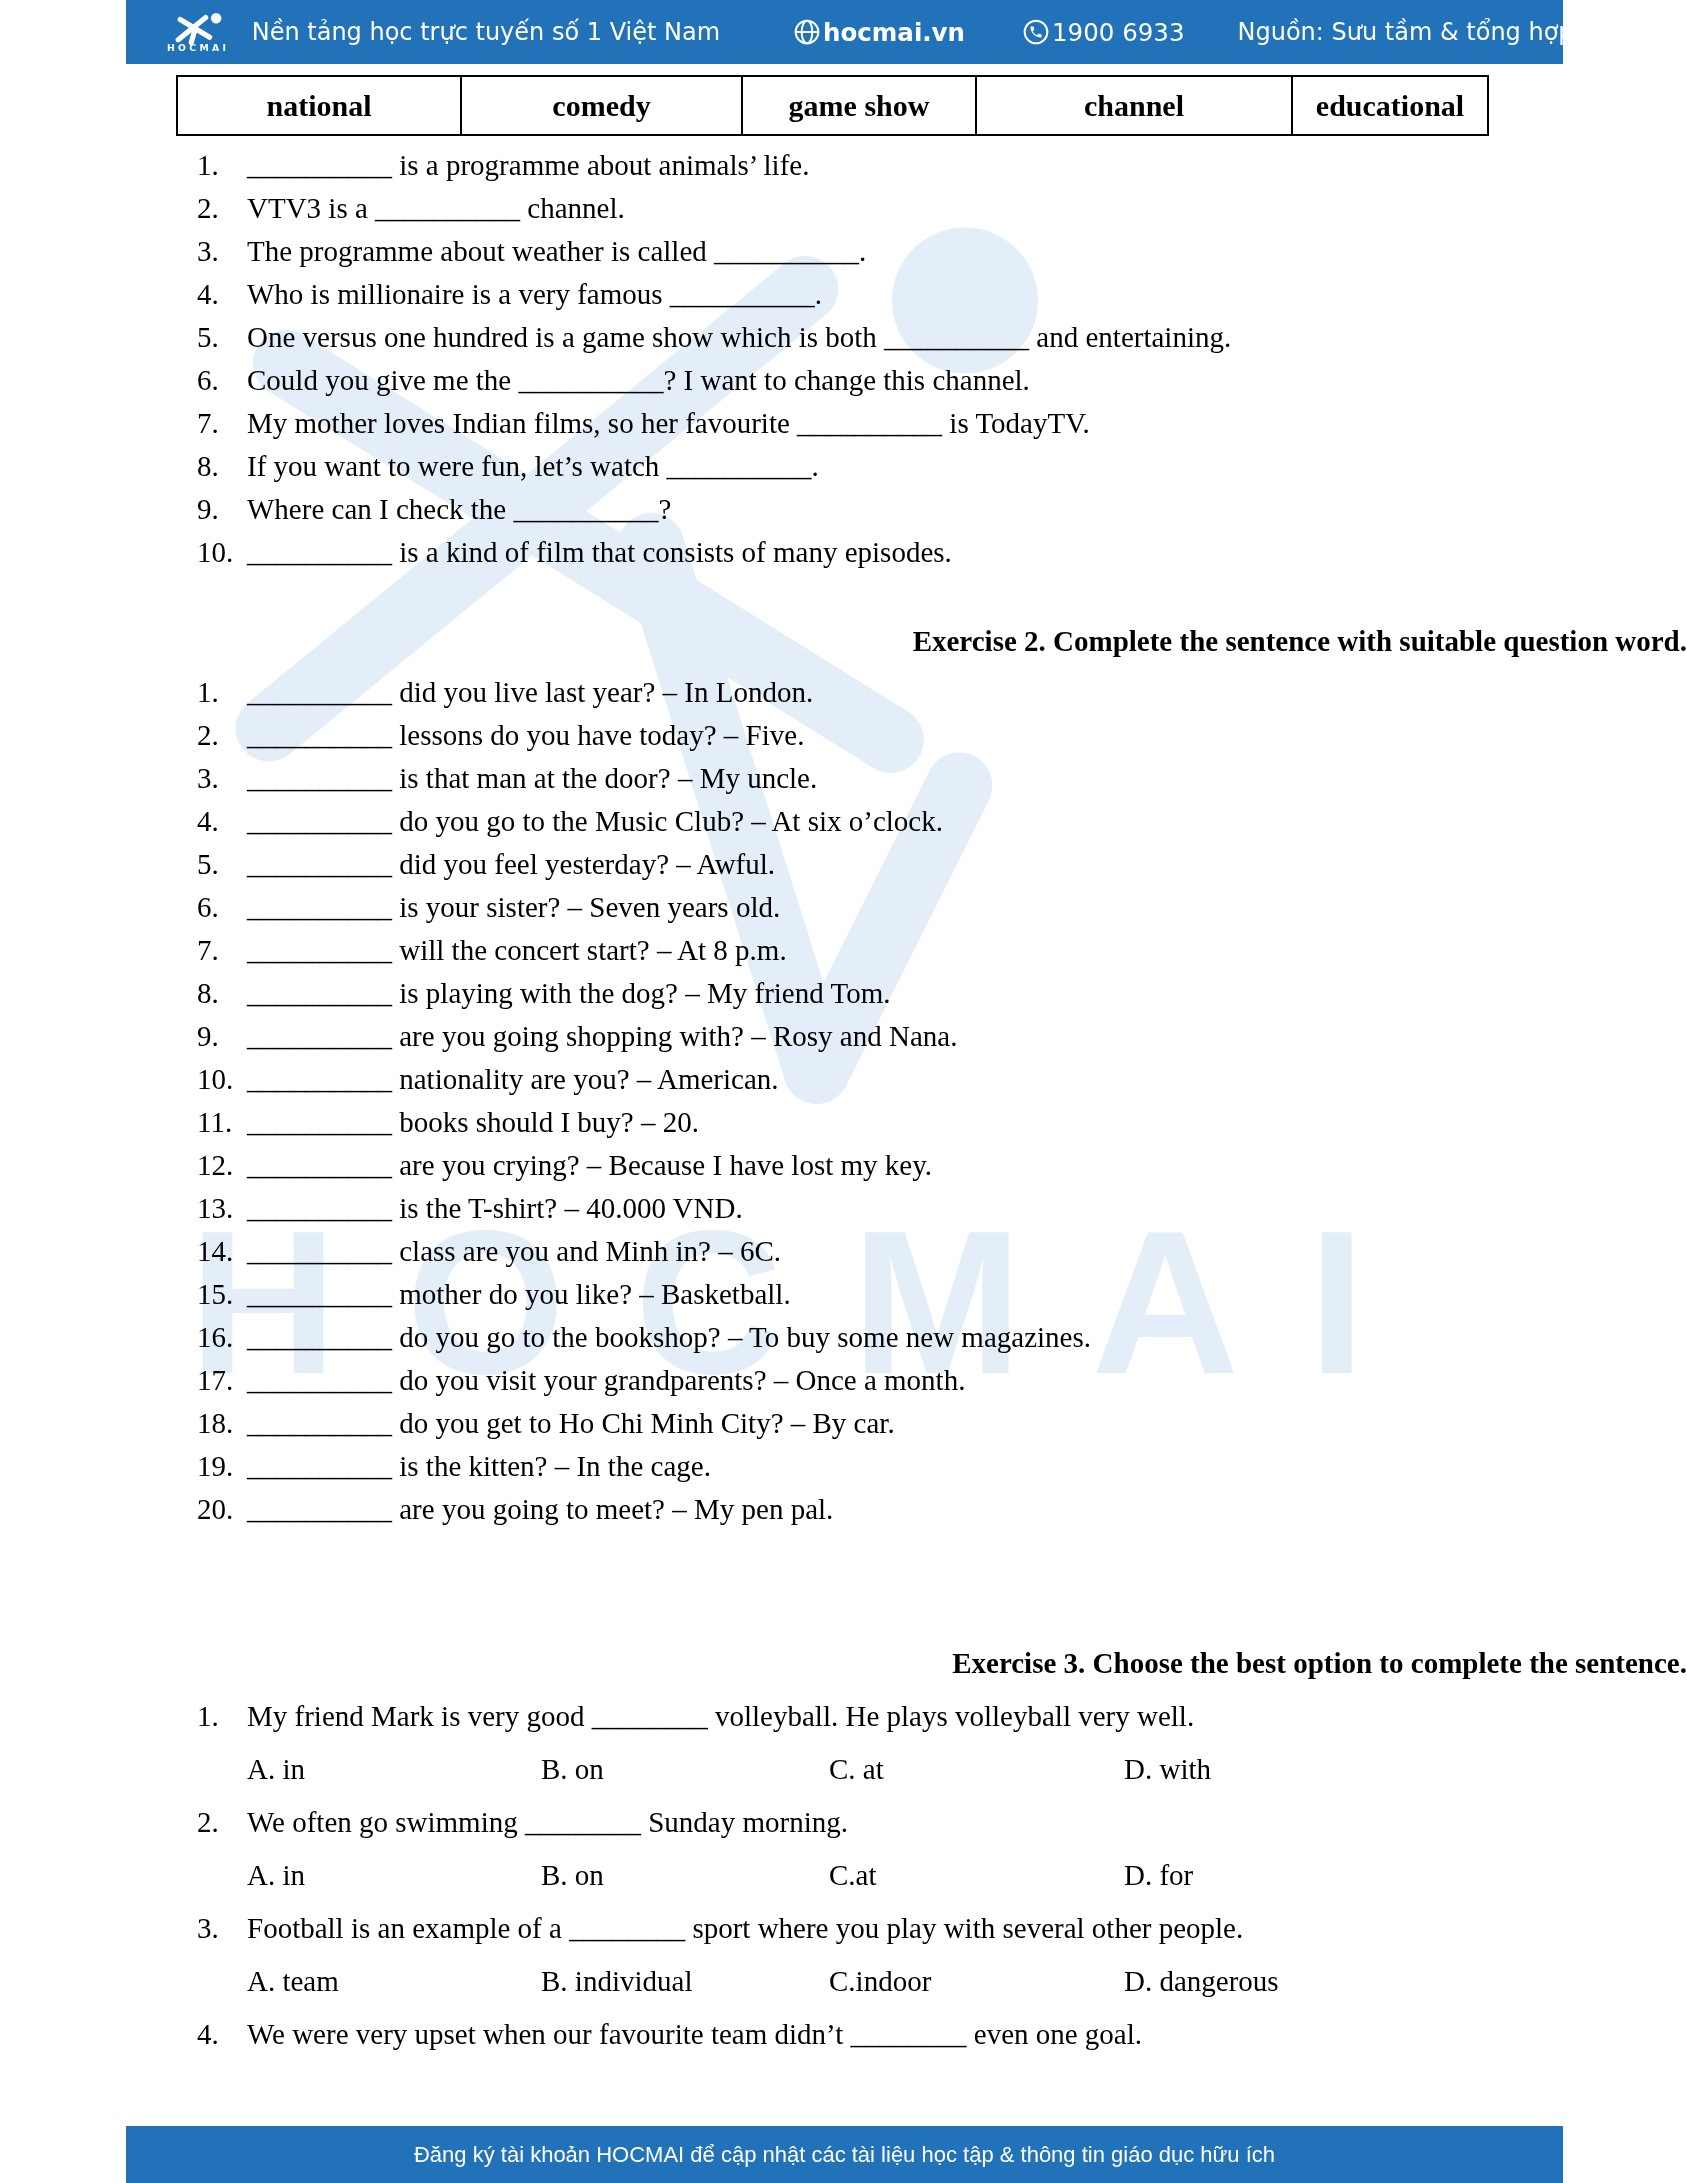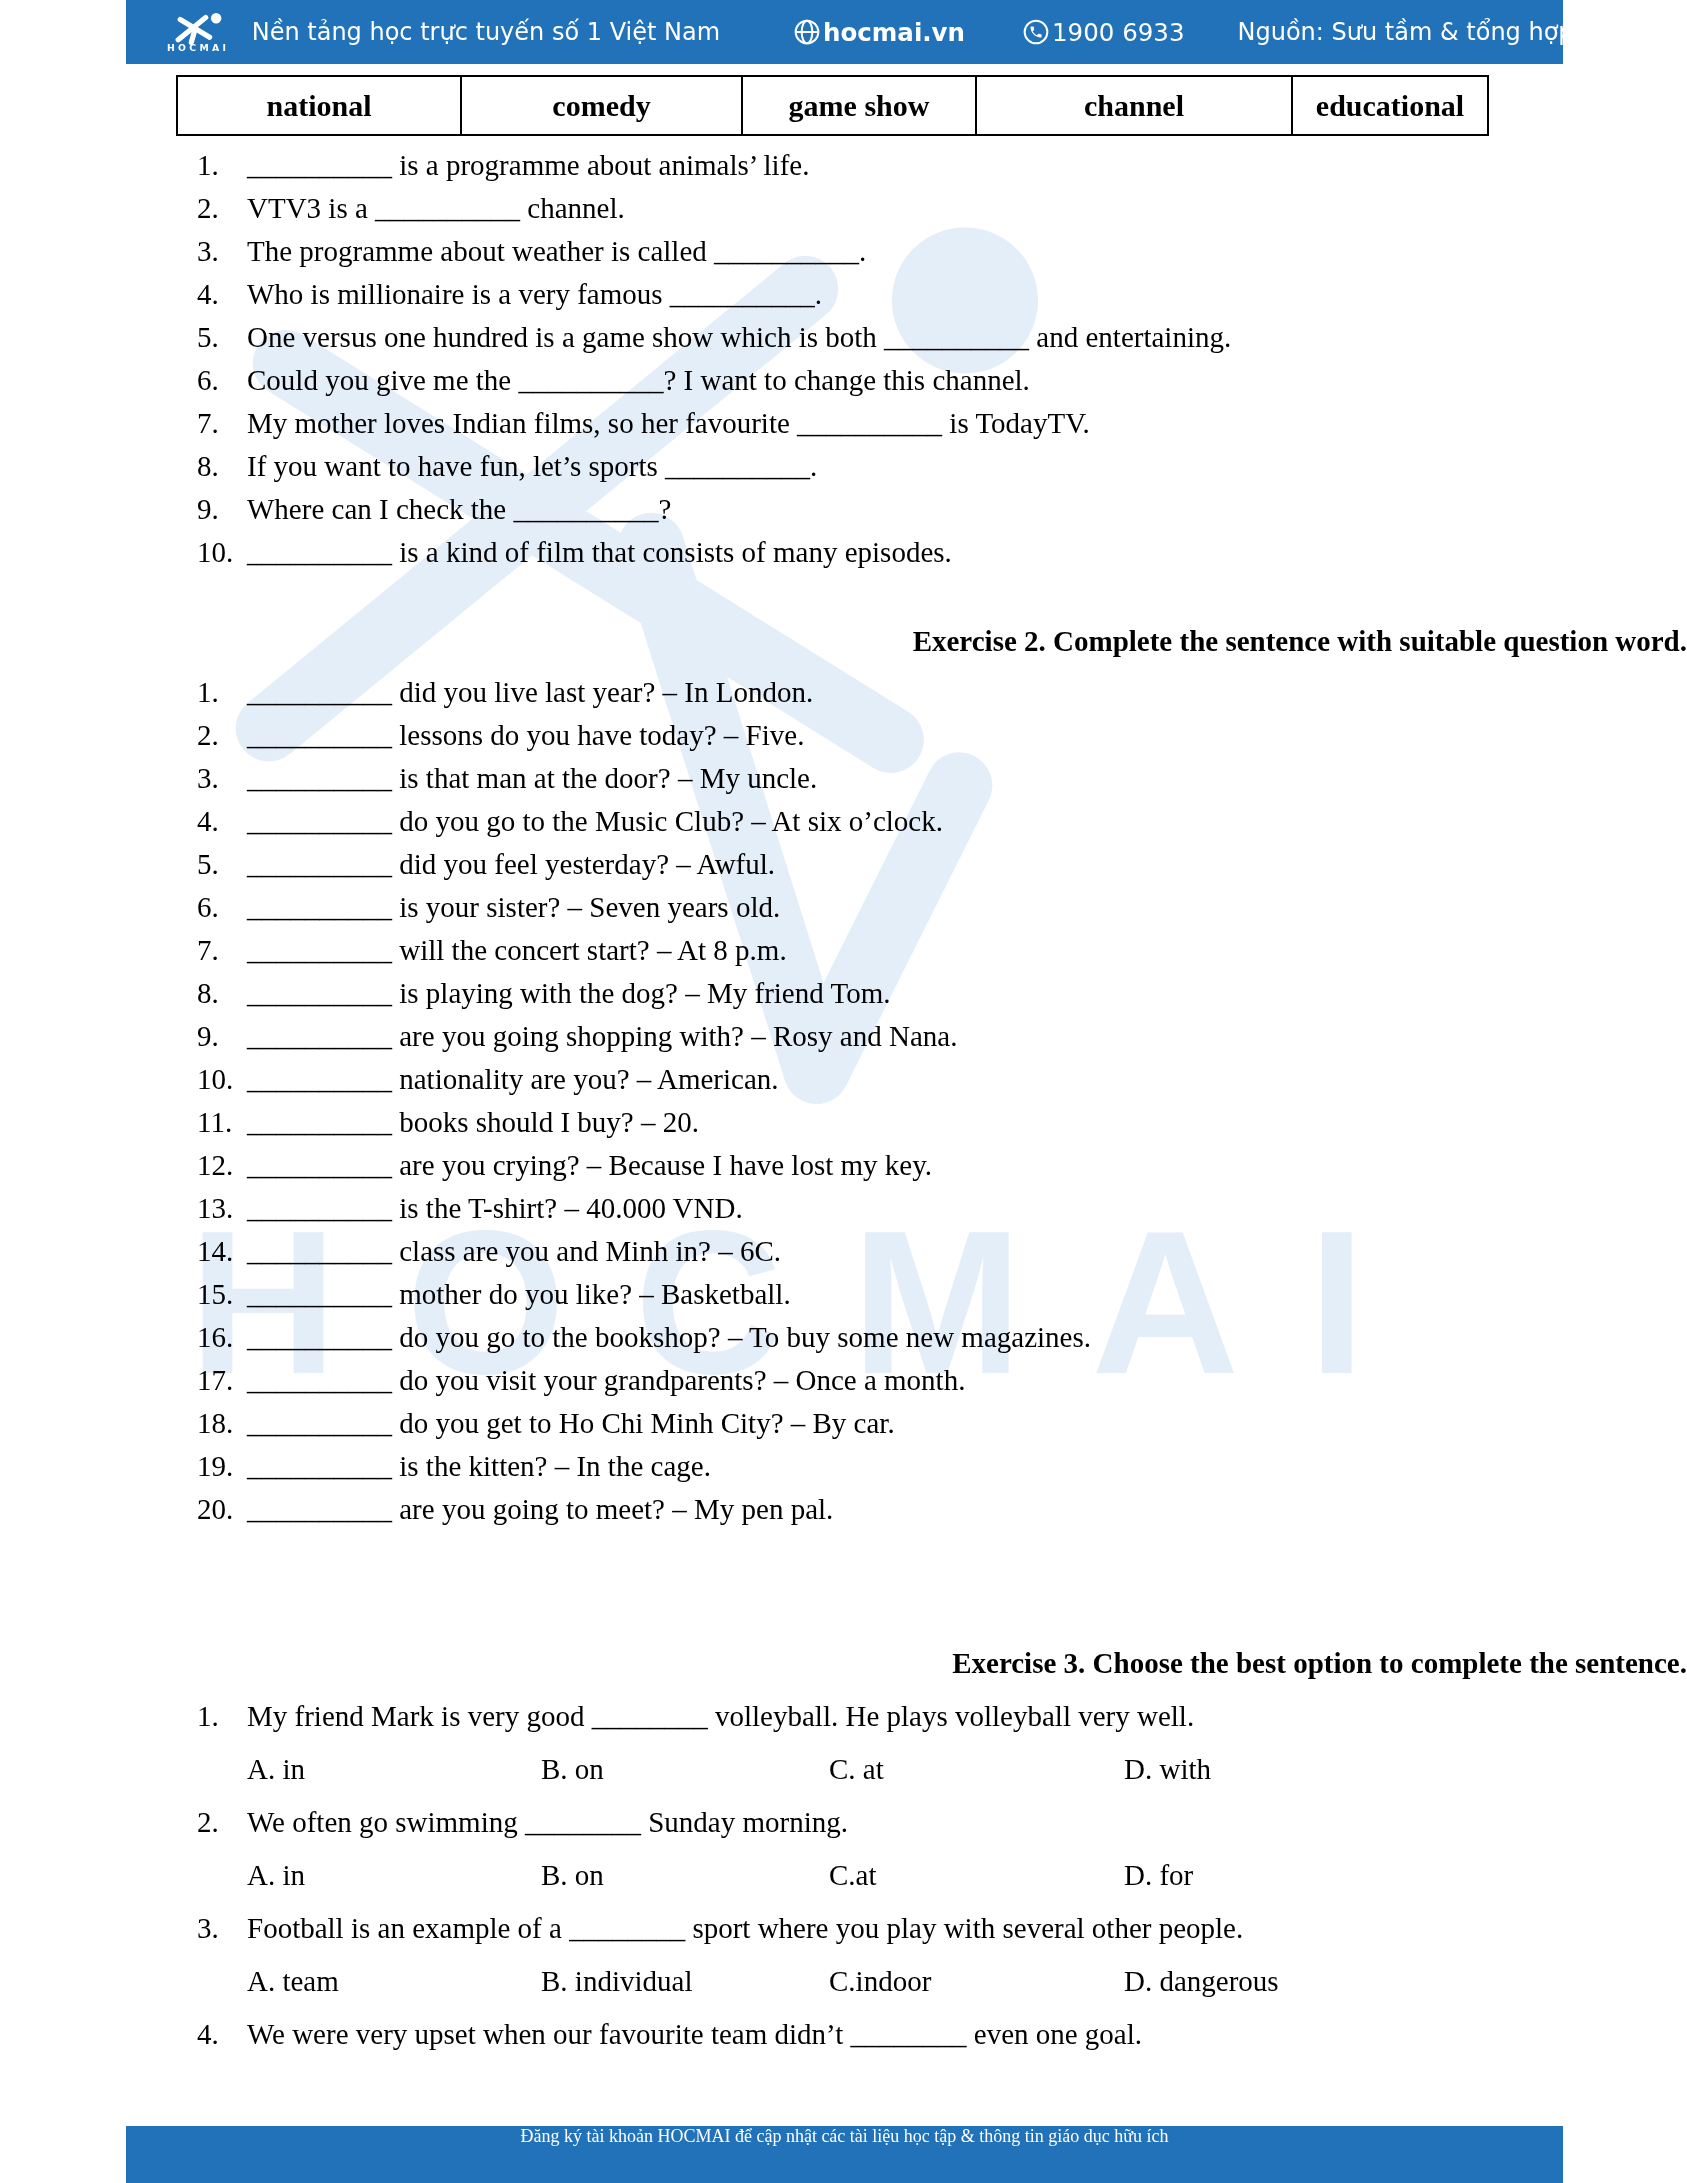--- a/index.html
+++ b/index.html
@@ -45,22 +45,22 @@
   .num{flex:0 0 50px;}
   .txt{flex:1;}
   .heading{font-weight:bold;margin-left:197px;text-align:right;}
   .h-ex2{margin-top:46px;}
   .h-ex3{margin-top:111px;}
   .ex3row{display:flex;margin-left:197px;margin-right:112px;padding-top:10px;}
   .optrow{display:grid;grid-template-columns:294px 288px 295px auto;margin-left:247px;padding-top:10px;}
   
   .bottombar{
     position:absolute;left:126px;bottom:0;width:1437px;height:57px;
-    background:var(--brand-blue);color:#fff;display:flex;align-items:flex-start;justify-content:center;
-    font-family:Liberation Serif, serif;font-size:18px;z-index:2;
+    background:var(--brand-blue);color:#fff;display:flex;align-items:center;justify-content:center;
+    font-family:Liberation Sans, sans-serif;font-size:22px;z-index:2;
   }
 </style>
 </head>
 <body>
 
 <div class="page">
 
   <div class="watermark">
     <svg class="wm-figure" viewBox="0 0 1000 800" preserveAspectRatio="xMidYMid meet">
       <g stroke="#e4eef9" stroke-width="58" stroke-linecap="round" fill="none">
@@ -154,21 +154,21 @@
         <div class="row">
         <span class="num">6.</span>
         <span class="txt">Could you give me the __________? I want to change this channel.</span>
       </div>
         <div class="row">
         <span class="num">7.</span>
         <span class="txt">My mother loves Indian films, so her favourite __________ is TodayTV.</span>
       </div>
         <div class="row">
         <span class="num">8.</span>
-        <span class="txt">If you want to have fun, let’s sports __________.</span>
+        <span class="txt">If you want to were fun, let’s watch __________.</span>
       </div>
         <div class="row">
         <span class="num">9.</span>
         <span class="txt">Where can I check the __________?</span>
       </div>
         <div class="row">
         <span class="num">10.</span>
         <span class="txt">__________ is a kind of film that consists of many episodes.</span>
       </div>
       </div>

